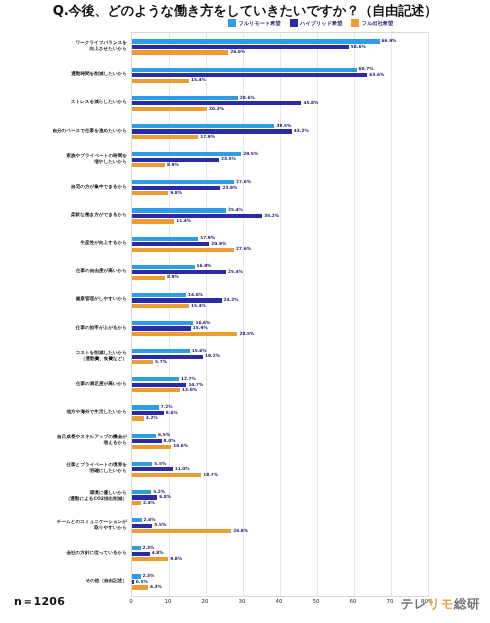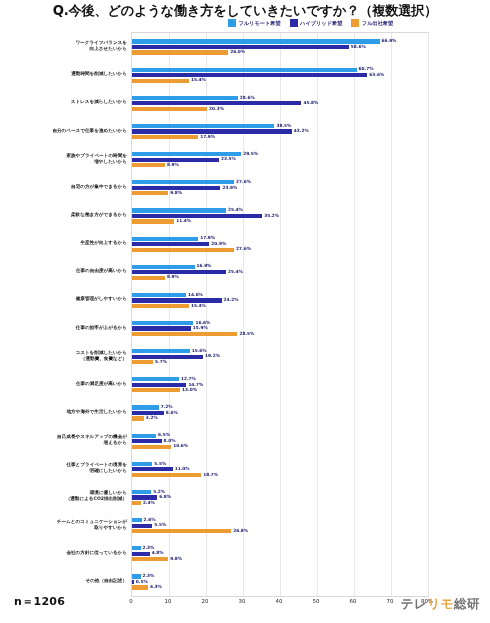--- a/index.html
+++ b/index.html
@@ -71,21 +71,21 @@
     font-size:12.5px;font-weight:bold;
     letter-spacing:0.5px;
     white-space:nowrap;
   }
   #brand .o{color:#e8a33d;}
   #brand .k{color:#737373;}
 </style>
 </head>
 <body>
 
-<div id="title">Q.今後、どのような働き方をしていきたいですか？（複数選択）</div>
+<div id="title">Q.今後、どのような働き方をしていきたいですか？（自由記述）</div>
 
 <div id="legend">
     <div class="lg">
       <span class="lgsw" style="background: rgb(47, 156, 232);"></span>
       <span class="lgtx">フルリモート希望</span>
     </div>
     <div class="lg">
       <span class="lgsw" style="background: rgb(43, 43, 168);"></span>
       <span class="lgtx">ハイブリッド希望</span>
     </div>

